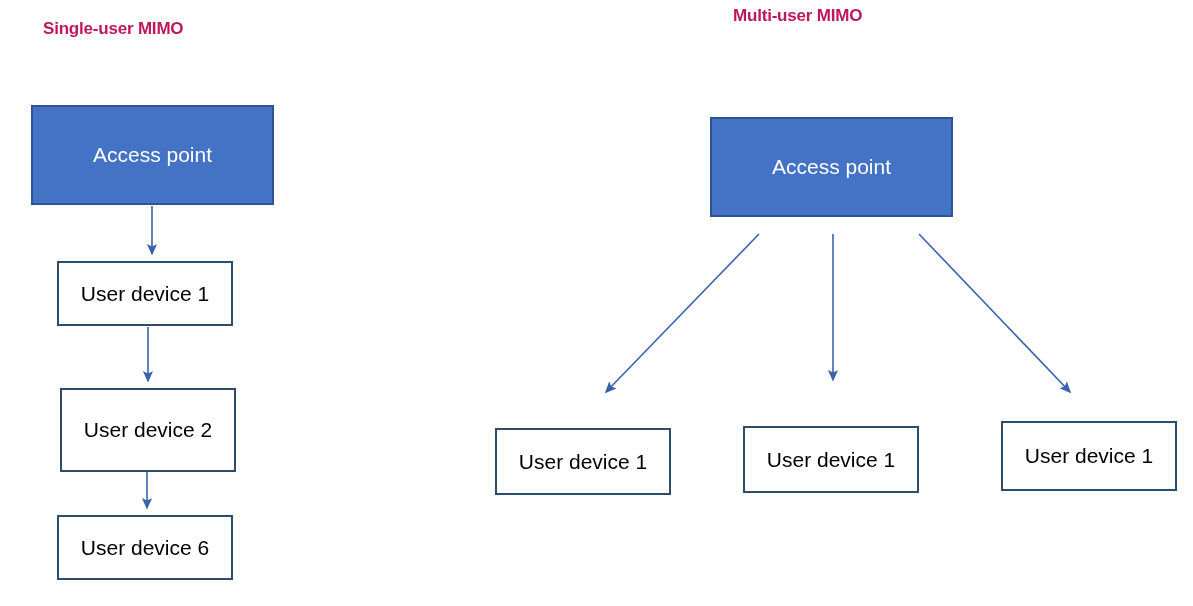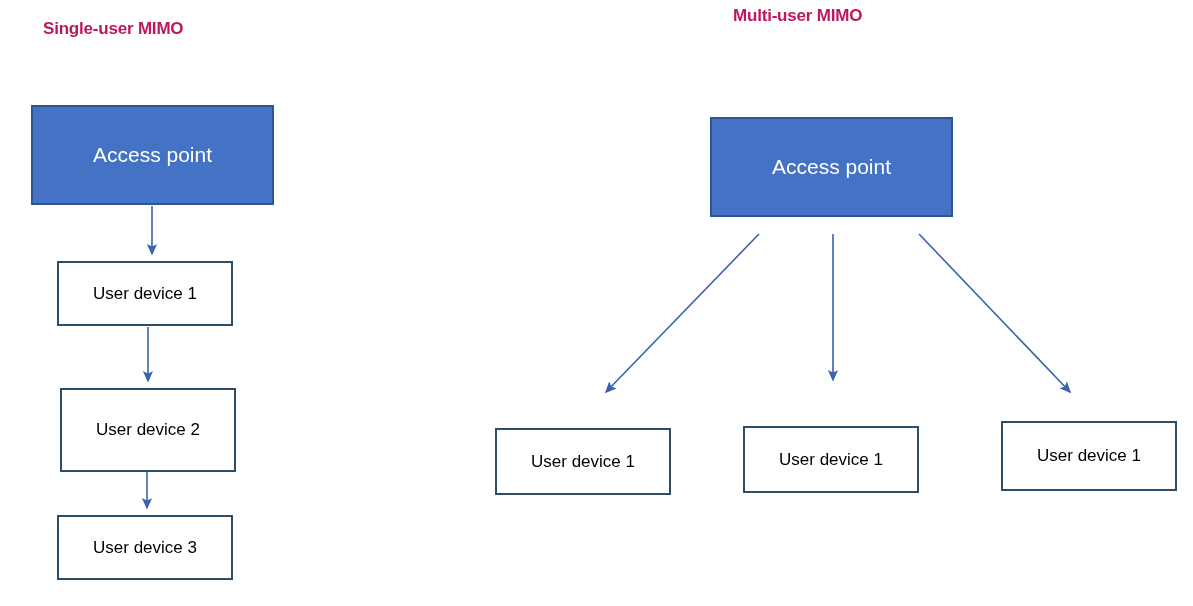--- a/index.html
+++ b/index.html
@@ -42,21 +42,21 @@
   .node-ap {
     background: #4472C4;
     border: 2px solid #2F5496;
     color: #FFFFFF;
     font-size: 21px;
   }
   .node-device {
     background: #FFFFFF;
     border: 2px solid #2E4D6B;
     color: #000000;
-    font-size: 17px;
+    font-size: 21px;
   }
 
   
   #ap-single   { left: 31px;  top: 105px; width: 243px; height: 100px; }
   #dev-s-1     { left: 57px;  top: 261px; width: 176px; height: 65px; }
   #dev-s-2     { left: 60px;  top: 388px; width: 176px; height: 84px; }
   #dev-s-3     { left: 57px;  top: 515px; width: 176px; height: 65px; }
 
   
   #ap-multi    { left: 710px; top: 117px; width: 243px; height: 100px; }
@@ -94,21 +94,21 @@
   </svg>
 
   <div class="panel-title" id="title-single">Single-user MIMO</div>
 
   <div class="node node-ap" id="ap-single">Access point</div>
 
   <div class="node node-device" id="dev-s-1">User device 1</div>
 
   <div class="node node-device" id="dev-s-2">User device 2</div>
 
-  <div class="node node-device" id="dev-s-3">User device 3</div>
+  <div class="node node-device" id="dev-s-3">User device 6</div>
 
   <div class="panel-title" id="title-multi">Multi-user MIMO</div>
 
   <div class="node node-ap" id="ap-multi">Access point</div>
 
   <div class="node node-device" id="dev-m-1">User device 1</div>
 
   <div class="node node-device" id="dev-m-2">User device 1</div>
 
   <div class="node node-device" id="dev-m-3">User device 1</div>

